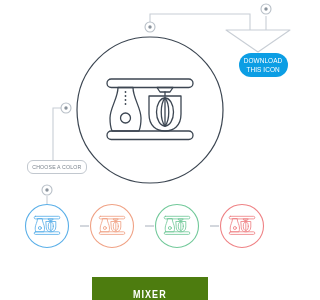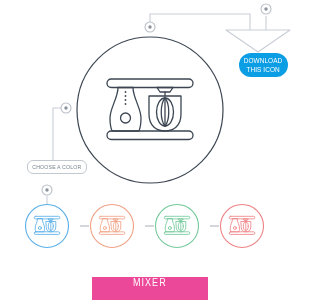--- a/index.html
+++ b/index.html
@@ -73,24 +73,25 @@
     transform: scaleX(0.95);
     white-space: nowrap;
   }
   
   #footer-bar {
     position: absolute;
     left: 92px;
     top: 277px;
     width: 116px;
     height: 23px;
-    background: #ec4899;
+    background: #4d7c0f;
     display: flex;
-    align-items: flex-start;
+    align-items: flex-end;
     justify-content: center;
+    font-weight: bold;
   }
   #footer-bar .footer-label {
     font-size: 10px;
     color: #ffffff;
     letter-spacing: 1.2px;
     transform: scaleX(0.9);
   }
 </style>
 </head>
 <body>

